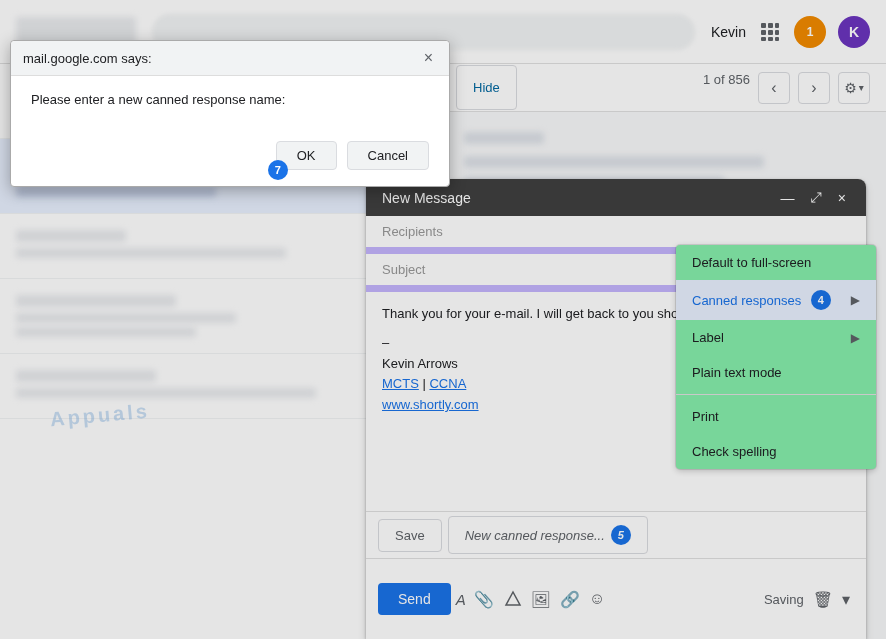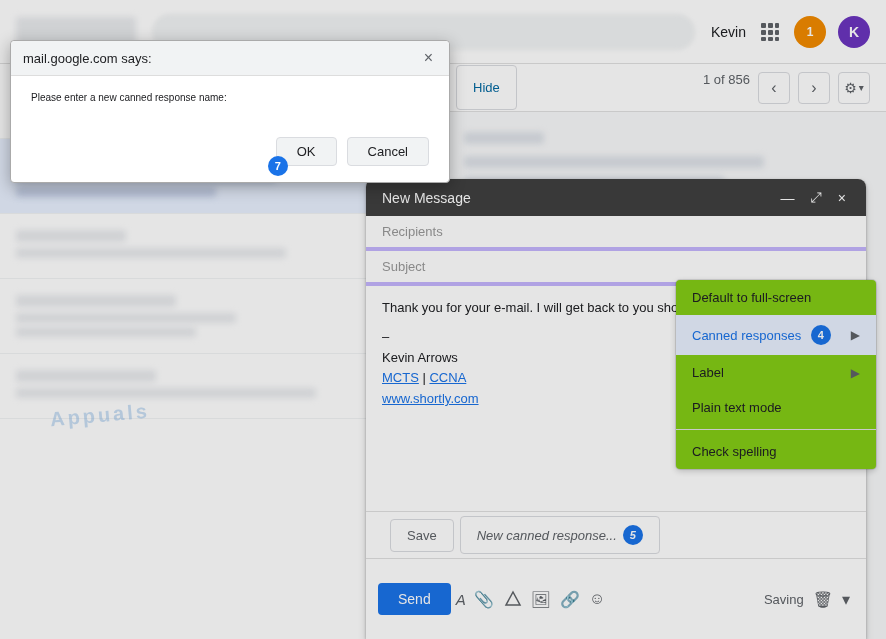--- a/index.html
+++ b/index.html
@@ -201,21 +201,21 @@
       background: none;
       border: none;
       color: #fff;
       cursor: pointer;
       font-size: 14px;
       padding: 2px 4px;
     }
 
     .compose-field {
       padding: 8px 16px;
-      border-bottom: 4px solid #c4b5fd;
+      border-bottom: 7px solid #c4b5fd;
       font-size: 13px;
       color: #999;
     }
 
     .compose-body {
       flex: 1;
       padding: 12px 16px;
       font-size: 13px;
       color: #202124;
       line-height: 1.6;
@@ -270,21 +270,21 @@
       font-size: 13px;
       color: #5f6368;
       text-align: right;
     }
 
     
     .context-menu {
       position: absolute;
       right: 10px;
       bottom: 170px;
-      background: #84cc16;
+      background: #86efac;
       border-radius: 4px;
       box-shadow: 0 2px 6px rgba(0,0,0,0.2), 0 0 0 1px rgba(0,0,0,0.1);
       min-width: 200px;
       z-index: 100;
     }
 
     .context-menu-item {
       padding: 10px 16px;
       font-size: 13px;
       color: #202124;
@@ -314,21 +314,20 @@
 
     .save-dropdown-btn {
       background: #fff;
       border: 1px solid #dadce0;
       border-radius: 4px;
       padding: 8px 16px;
       font-size: 13px;
       cursor: pointer;
       color: #5f6368;
       min-width: 60px;
-      margin-left: 12px;
     }
 
     .new-canned-btn {
       background: #fff;
       border: 1px solid #dadce0;
       border-radius: 4px;
       padding: 8px 16px;
       font-size: 13px;
       cursor: pointer;
       color: #5f6368;
@@ -381,21 +380,21 @@
       cursor: pointer;
       color: #5f6368;
       padding: 0 4px;
     }
 
     .dialog-body {
       padding: 16px 20px;
     }
 
     .dialog-label {
-      font-size: 10px;
+      font-size: 13px;
       color: #202124;
       margin-bottom: 10px;
     }
 
     .dialog-input {
       width: 100%;
       padding: 6px 8px;
       border: 2px solid #1a73e8;
       border-radius: 3px;
       font-size: 13px;
@@ -634,20 +633,23 @@
     </div>
     <div class="context-menu-item">
       <span>Label</span>
       <span class="submenu-arrow">▶</span>
     </div>
     <div class="context-menu-item">
       <span>Plain text mode</span>
     </div>
     <div class="context-menu-divider"></div>
     <div class="context-menu-item">
+      <span>Print</span>
+    </div>
+    <div class="context-menu-item">
       <span>Check spelling</span>
     </div>
   </div>
 
 </div>
 
 <div class="dialog-overlay">
   <div class="dialog">
     <div class="dialog-titlebar">
       <span class="dialog-title">mail.google.com says:</span>

